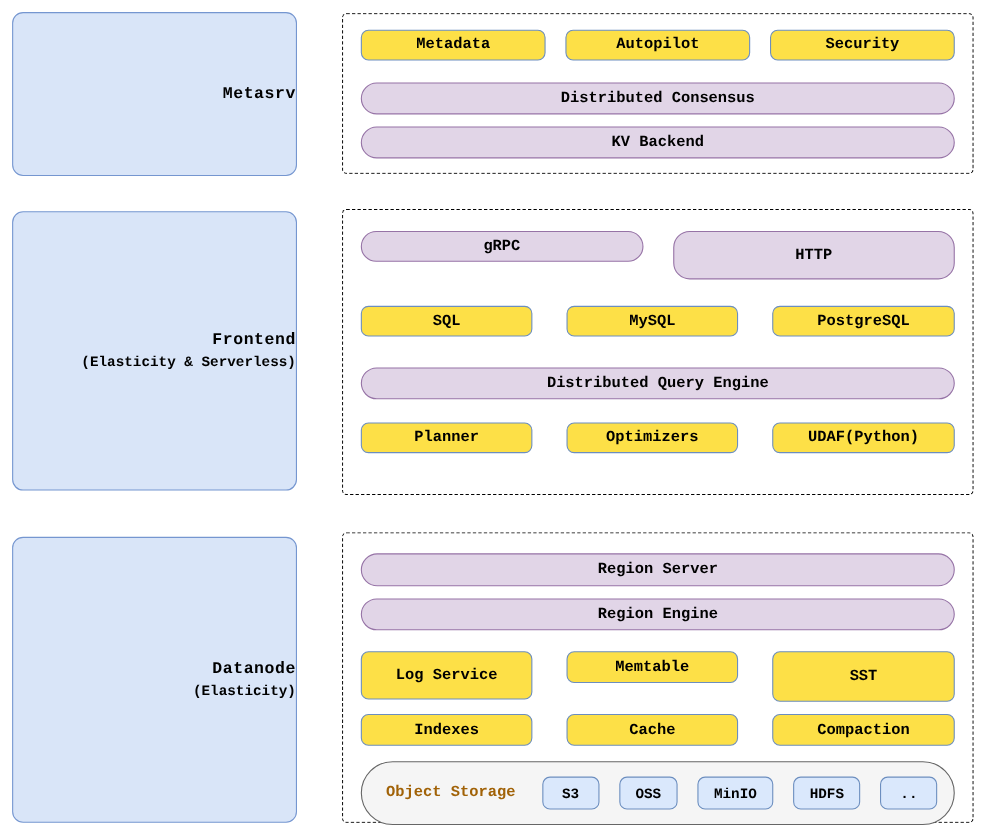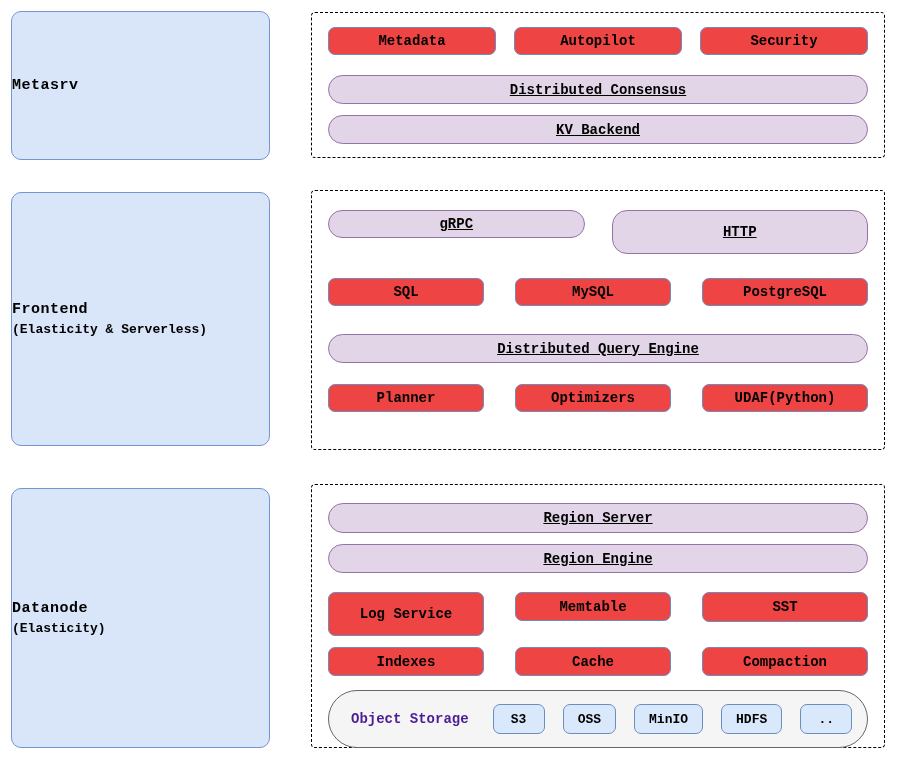--- a/index.html
+++ b/index.html
@@ -13,74 +13,73 @@
     overflow:hidden;
   }
   
   .node-box{
     position:absolute;
     left:11px;width:259px;
     background:#d9e5f8;
     border:1px solid #7596d0;
     border-radius:10px;
     display:flex;flex-direction:column;
-    align-items:flex-start;justify-content:center;
+    align-items:flex-end;justify-content:center;
     box-sizing:border-box;
     text-align:center;
   }
   .node-title{font-size:15px;letter-spacing:.5px;}
   .node-subtitle{font-size:13px;margin-top:4px;}
   
   .panel{
     position:absolute;
     left:311px;width:574px;
     border:1px dashed #000000;
     border-radius:4px;
     box-sizing:border-box;
     padding:0 16px;
   }
   .row{display:flex;}
   
   .cbox{
-    background:#ef4444;
+    background:#fde047;
     border:1px solid #6c8ebf;
     border-radius:7px;
     display:flex;align-items:center;justify-content:center;
     font-size:14px;
     box-sizing:border-box;
     height:28px;
   }
   .cbox.small-text{font-size:11.5px;letter-spacing:-0.2px;}
   
   .pill{
     background:#e1d5e7;
     border:1px solid #9673a6;
     border-radius:15px;
     display:flex;align-items:center;justify-content:center;
     font-size:14px;
     box-sizing:border-box;
     height:29px;
-    text-decoration:underline;
   }
   
   .col-a{width:156px;}
   .col-b{width:156px;}
   .col-c{width:166px;}
   .three-col{justify-content:space-between;}
   
   .obj-storage{
     background:#f5f5f5;
     border:1px solid #666666;
     border-radius:29px;
     height:58px;
     display:flex;align-items:center;
     box-sizing:border-box;
     padding:0 22px;
   }
-  .obj-label{font-size:14px;color:#4c1d95;margin-right:24px;white-space:nowrap;}
+  .obj-label{font-size:14px;color:#a16207;margin-right:24px;white-space:nowrap;}
   .obj-boxes{display:flex;gap:18px;flex:1;justify-content:space-between;}
   .obj-box{
     background:#dae8fc;
     border:1px solid #6c8ebf;
     border-radius:7px;
     height:30px;
     display:flex;align-items:center;justify-content:center;
     font-size:13px;
     padding:0 14px;
     box-sizing:border-box;
@@ -133,21 +132,21 @@
       <div class="cbox col-c">UDAF(Python)</div>
     </div>
   </div>
 
   <div class="panel" style="top:484px;height:264px;">
     <div class="pill" style="margin-top:18px;height:30px;">Region Server</div>
     <div class="pill" style="margin-top:11px;">Region Engine</div>
     <div class="row three-col" style="margin-top:19px;">
       <div class="cbox col-a" style="height:44px;">Log Service</div>
       <div class="cbox col-b" style="height:29px;">Memtable</div>
-      <div class="cbox col-c" style="height:30px;">SST</div>
+      <div class="cbox col-c" style="height:46px;">SST</div>
     </div>
     <div class="row three-col" style="margin-top:11px;">
       <div class="cbox col-a" style="height:29px;">Indexes</div>
       <div class="cbox col-b" style="height:29px;">Cache</div>
       <div class="cbox col-c" style="height:29px;">Compaction</div>
     </div>
     <div class="obj-storage" style="margin-top:14px;">
       <div class="obj-label">Object Storage</div>
       <div class="obj-boxes">
         <div class="obj-box">S3</div>

